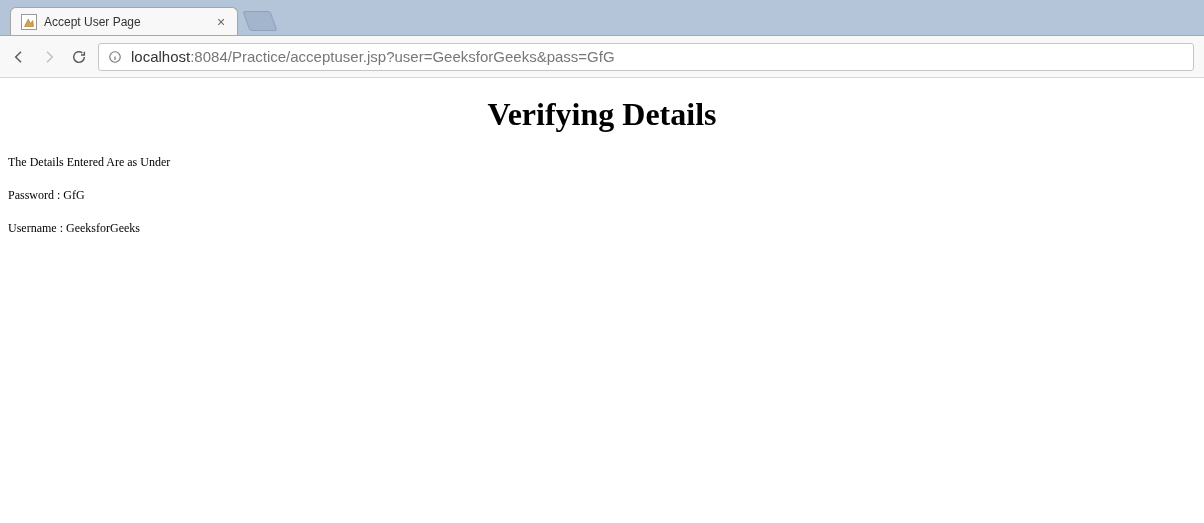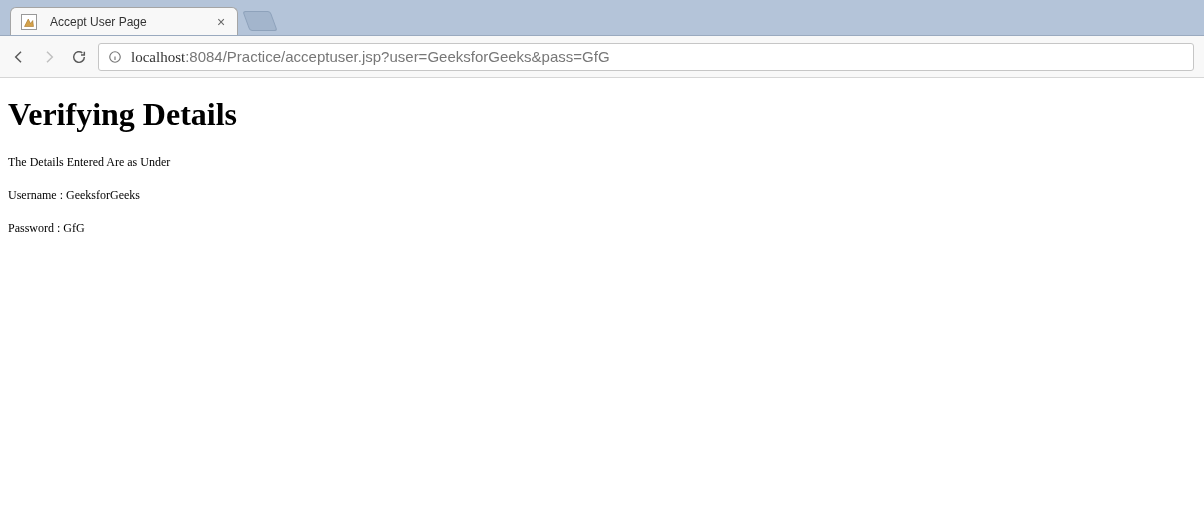--- a/index.html
+++ b/index.html
@@ -32,21 +32,21 @@
       height: 28px;
       width: 228px;
       border-top-left-radius: 6px;
       border-top-right-radius: 6px;
       display: flex;
       align-items: center;
       padding: 0 8px 0 10px;
       position: relative;
       border: 1px solid #a5a5a5;
       border-bottom: none;
-      gap: 13px;
+      gap: 7px;
     }
     .tab-favicon {
       width: 16px;
       height: 16px;
       border: 1px solid #999;
       display: flex;
       align-items: center;
       justify-content: center;
       font-size: 10px;
       background: #fff;
@@ -137,31 +137,31 @@
       height: 14px;
     }
     .url-text {
       font-size: 15px;
       color: #777;
       white-space: nowrap;
       font-family: Arial, sans-serif;
     }
     .url-host {
       color: #333;
-      font-family: Liberation Serif, serif;
     }
     
     .page-content {
       padding: 18px 8px;
       font-family: "Times New Roman", Times, serif;
     }
     .page-content h1 {
       font-size: 32px;
       font-weight: bold;
       margin-bottom: 22px;
+      text-align: center;
     }
     .page-content p {
       font-size: 12px;
       margin-bottom: 18px;
     }
   </style>
 </head>
 <body>
 
 <div class="browser-top">
@@ -208,15 +208,15 @@
     </span>
     <span class="url-text">
       <span class="url-host">localhost</span><span>:8084/Practice/acceptuser.jsp?user=GeeksforGeeks&amp;pass=GfG</span>
     </span>
   </div>
 </div>
 
 <div class="page-content">
   <h1>Verifying Details</h1>
   <p>The Details Entered Are as Under</p>
+  <p>Password : GfG</p>
   <p>Username : GeeksforGeeks</p>
-  <p>Password : GfG</p>
 </div>
 
 </body></html>

